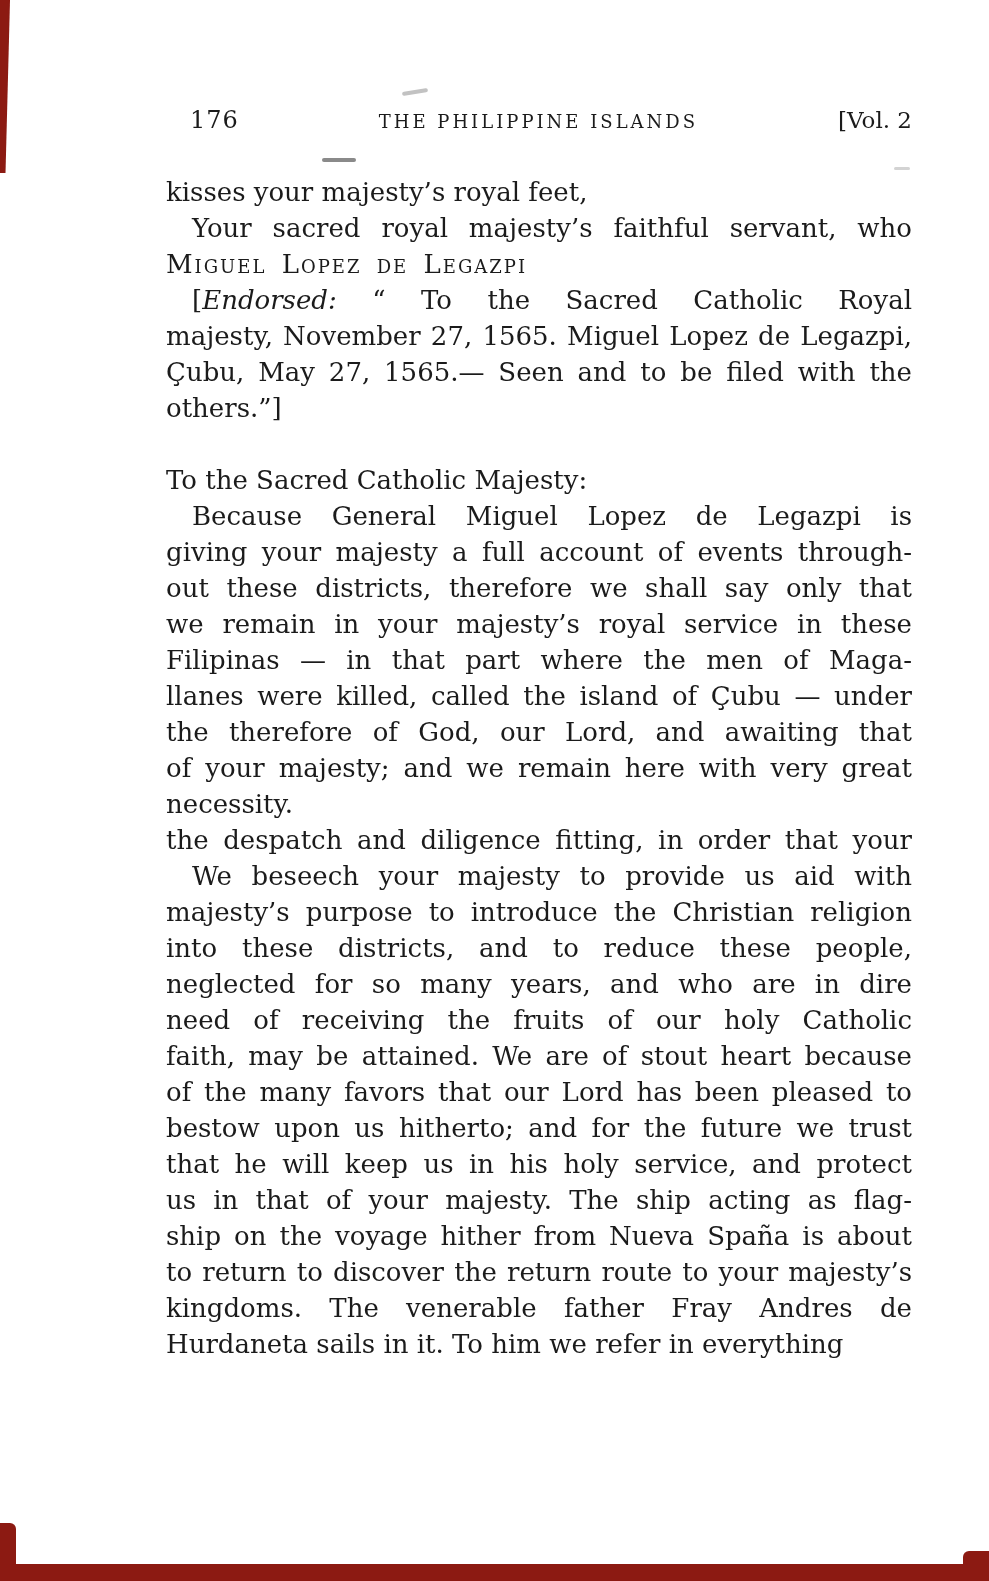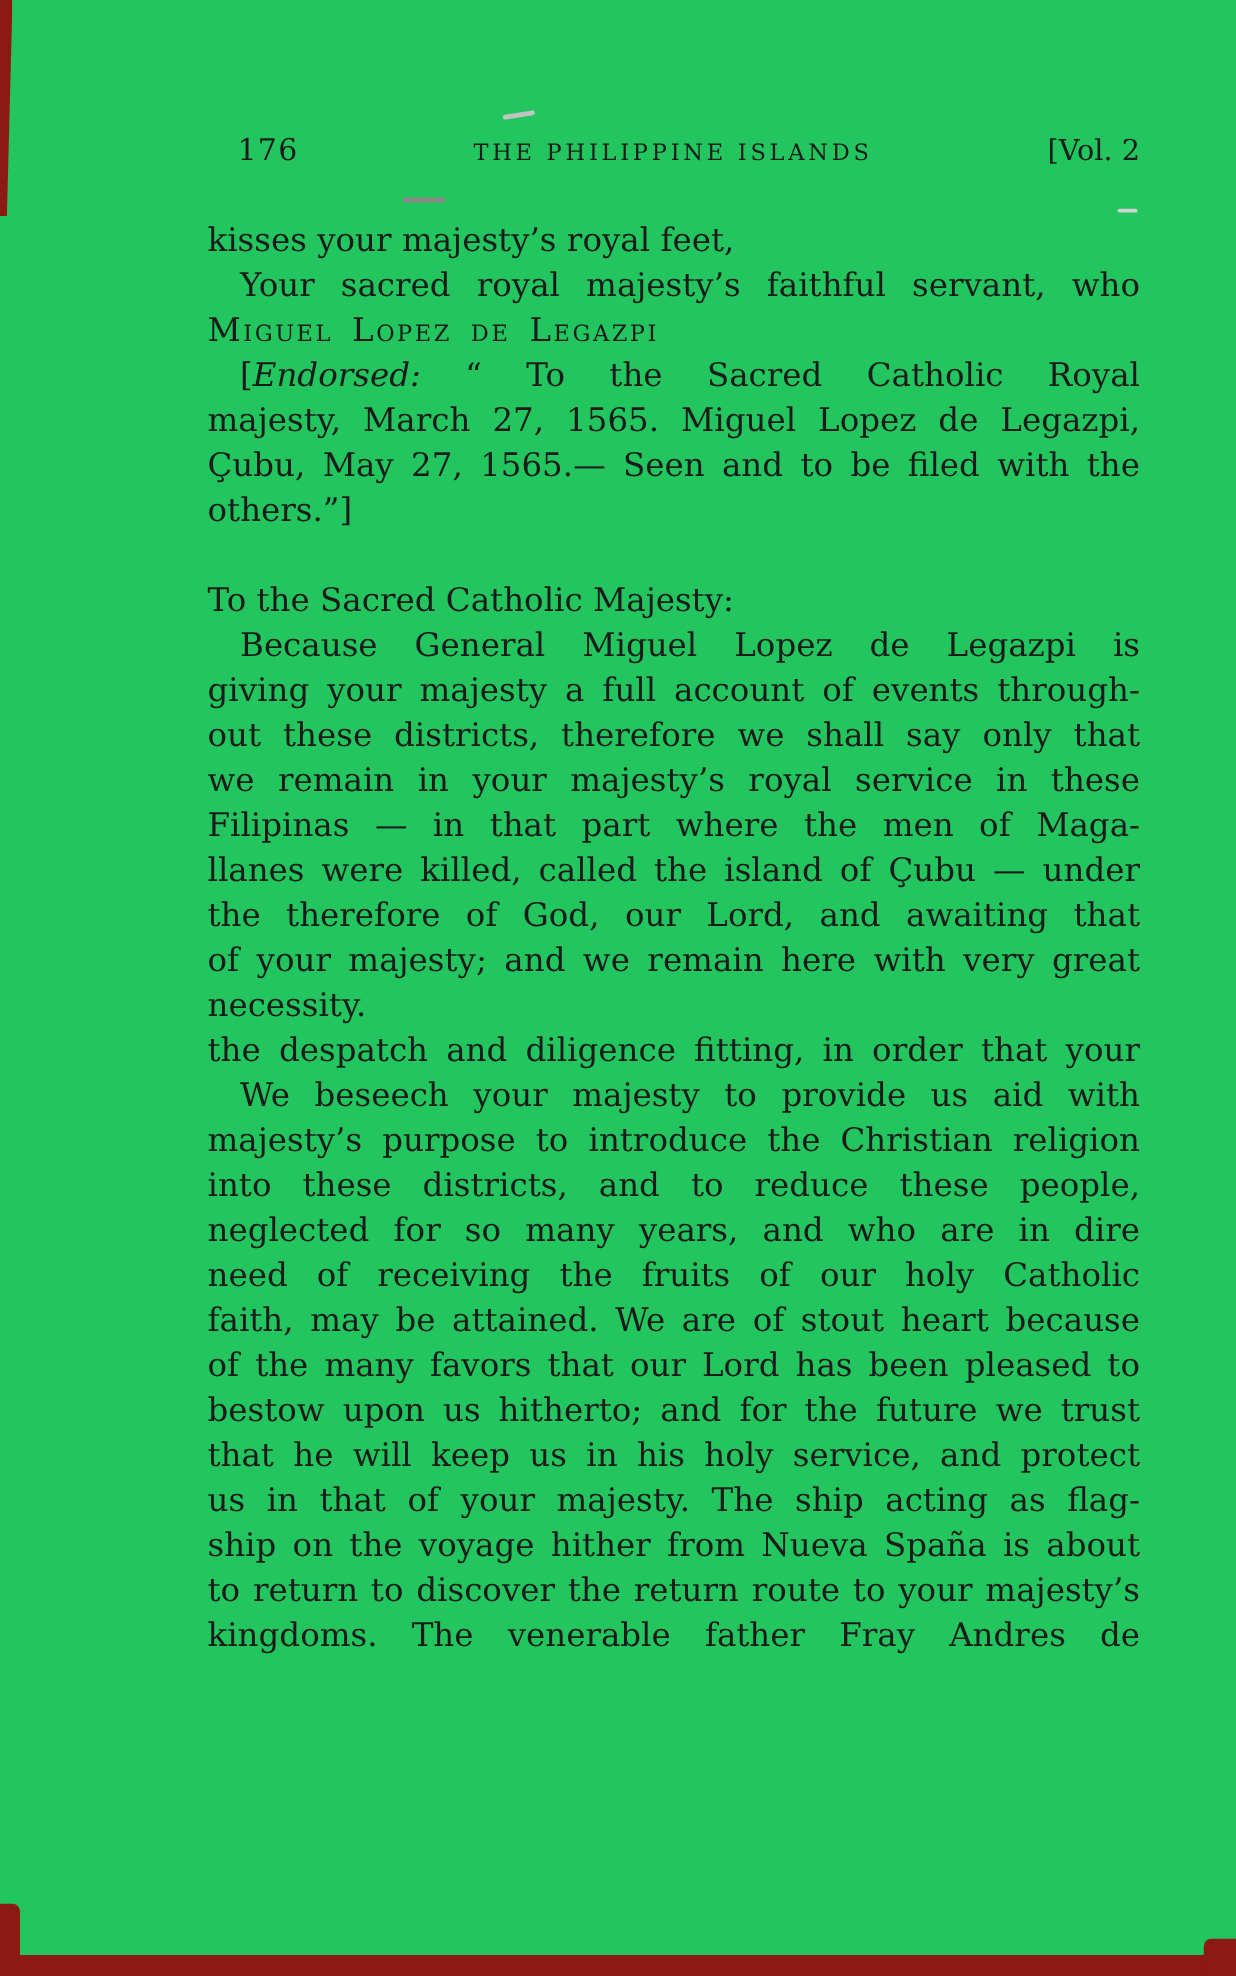--- a/index.html
+++ b/index.html
@@ -1,19 +1,19 @@
 <!DOCTYPE html>
 <html><head>
 <meta charset="utf-8">
 <style>
   html,body{margin:0;padding:0;background:#e8e8e8;}
   .page{
     position:relative;
     width:989px;height:1581px;
-    background:#22c55e;
+    background:#ffffff;
     overflow:hidden;
     font-family:"DejaVu Serif", serif;
     color:#1b1b1b;
     margin:0 auto;
   }
   .content{position:absolute;left:166px;top:0;width:746px;}
   .header{
     display:flex;align-items:baseline;
     margin-top:104px;
     font-size:24px;line-height:32px;
@@ -75,21 +75,21 @@
 
       <div>
         <div class="ln left">kisses your majesty’s royal feet,</div>
         <div class="ln ind">Your sacred royal majesty’s faithful servant, who</div>
       </div>
 
       <div class="ln left sig">Miguel Lopez de Legazpi</div>
 
       <div>
         <div class="ln ind"><span>[</span><span class="it">Endorsed:</span><span> “ To the Sacred Catholic Royal</span></div>
-        <div class="ln">majesty, March 27, 1565.  Miguel Lopez de Legazpi,</div>
+        <div class="ln">majesty, November 27, 1565.  Miguel Lopez de Legazpi,</div>
         <div class="ln">Çubu, May 27, 1565.— Seen and to be filed with the</div>
         <div class="ln left">others.”]</div>
       </div>
 
       <div class="para-gap"></div>
 
       <div class="ln left">To the Sacred Catholic Majesty:</div>
 
       <div>
         <div class="ln ind">Because General Miguel Lopez de Legazpi is</div>
@@ -111,17 +111,18 @@
         <div class="ln">neglected for so many years, and who are in dire</div>
         <div class="ln">need of receiving the fruits of our holy Catholic</div>
         <div class="ln">faith, may be attained.  We are of stout heart because</div>
         <div class="ln">of the many favors that our Lord has been pleased to</div>
         <div class="ln">bestow upon us hitherto; and for the future we trust</div>
         <div class="ln">that he will keep us in his holy service, and protect</div>
         <div class="ln">us in that of your majesty.  The ship acting as flag-</div>
         <div class="ln">ship on the voyage hither from Nueva Spaña is about</div>
         <div class="ln">to return to discover the return route to your majesty’s</div>
         <div class="ln">kingdoms.  The venerable father Fray Andres de</div>
+        <div class="ln left">Hurdaneta sails in it.  To him we refer in everything</div>
       </div>
 
     </div>
   </div>
 </div>
 
 </body></html>

